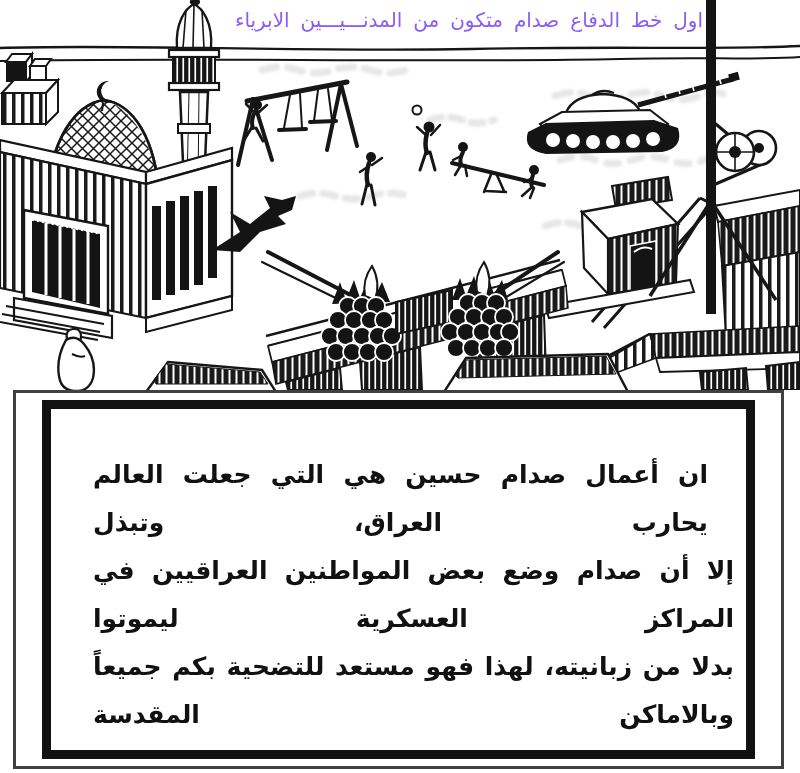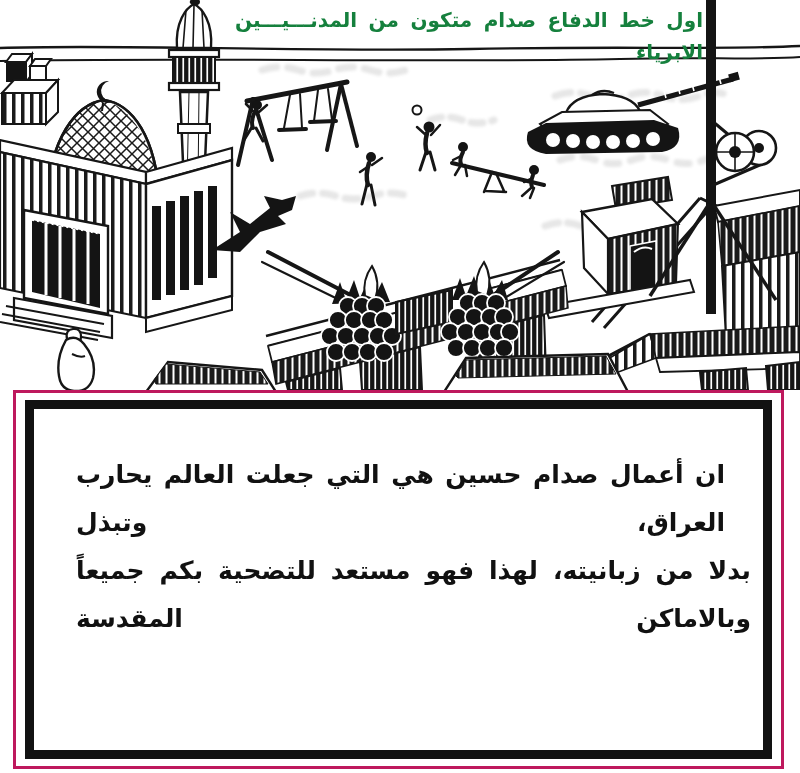--- a/index.html
+++ b/index.html
@@ -1,24 +1,24 @@
 <!DOCTYPE html>
 <html><head>
 <meta charset="utf-8">
 <style>
   html,body{margin:0;padding:0}
   body{width:800px;height:773px;background:#fff;overflow:hidden;
        font-family:"DejaVu Sans",sans-serif;color:#161616}
   .art{position:relative;width:800px;height:390px;background:#fff}
   .art svg{position:absolute;left:0;top:0}
   .headline{position:absolute;top:4px;right:97px;width:468px;direction:rtl;
-      font-size:20px;font-weight:bold;line-height:1.6;color:#15803d;
+      font-size:20px;font-weight:normal;line-height:1.6;color:#8b5cf6;
       text-align:justify;text-align-last:justify;word-spacing:4px;z-index:3}
   .cap-outer{margin:0 16px 0 13px;height:379px;box-sizing:border-box;
-      border:3px solid #be185d;padding:7px 9px;background:#fff}
+      border:3px solid #404040;padding:7px 26px;background:#fff}
   .cap-inner{height:100%;box-sizing:border-box;border:9px solid #121212;
       direction:rtl;padding:42px 12px 0 42px;
       font-size:25px;font-weight:bold;line-height:48px;color:#111}
   .cap-line{margin:0;text-align:justify;text-align-last:justify}
   .cap-first{padding-right:26px}
 </style>
 </head>
 <body>
 
 <div class="art">
@@ -298,16 +298,17 @@
       <path d="M72,354 q8,4 13,2" stroke-width="2" fill="none"></path>
     </g>
   </svg>
 
   <div class="headline" dir="rtl">اول خط الدفاع صدام متكون من المدنـــيـــين الابرياء</div>
 </div>
 
 <div class="cap-outer">
   <div class="cap-inner">
     <p class="cap-line cap-first">ان أعمال صدام حسين هي التي جعلت العالم يحارب العراق، وتبذل</p>
+    <p class="cap-line">إلا أن صدام وضع بعض المواطنين العراقيين في المراكز العسكرية ليموتوا</p>
     <p class="cap-line">بدلا من زبانيته، لهذا فهو مستعد للتضحية بكم جميعاً وبالاماكن المقدسة</p>
 
   </div>
 </div>
 
 </body></html>

